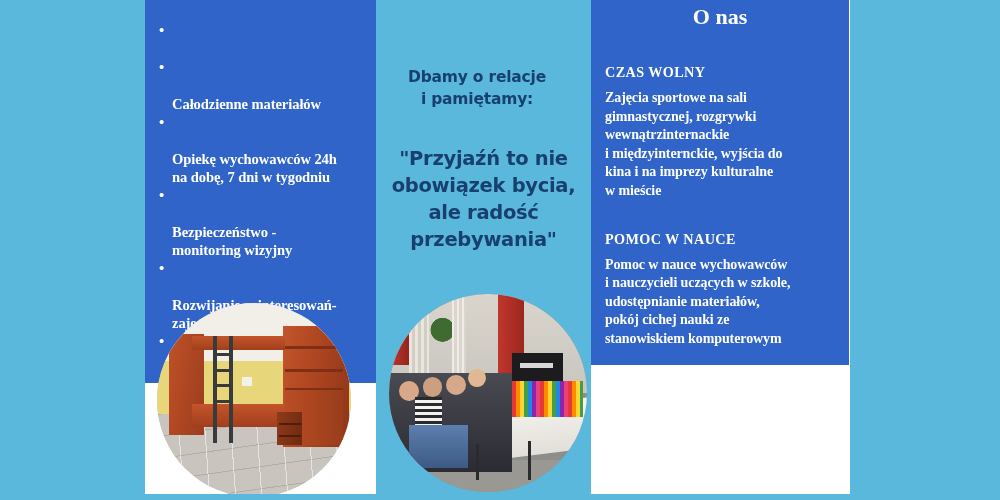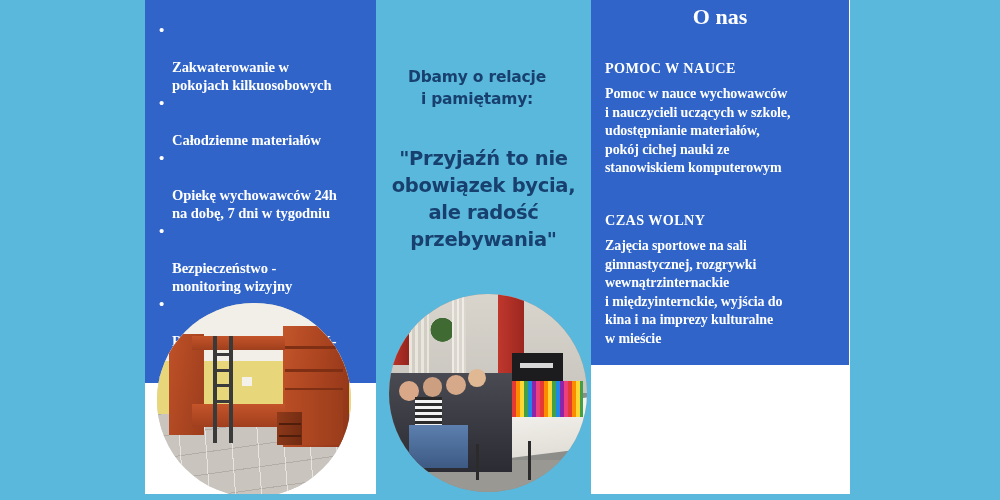--- a/index.html
+++ b/index.html
@@ -250,22 +250,20 @@
 <body>
 
 <div id="poster">
 
   <div class="white-panel"></div>
 
   <div class="col-offer">
     <ul class="offer-list">
       <li>
         <span class="bullet">•</span>
-        <span>Zakwaterowanie w
-pokojach kilkuosobowych</span>
       </li>
       <li>
         <span class="bullet">•</span>
         <span>Całodzienne materiałów</span>
       </li>
       <li>
         <span class="bullet">•</span>
         <span>Opiekę wychowawców 24h
 na dobę, 7 dni w tygodniu</span>
       </li>
@@ -343,38 +341,38 @@
     <div class="st-h4"></div>
     <div class="st-stripes"></div>
     <div class="st-jeans"></div>
     <div class="st-legs"></div>
     <div class="st-legs2"></div>
   </div>
 
   <div class="col-about">
     <div class="col-about-title">O nas</div>
 
-    <div class="about-section s2">
-      <div class="about-heading">POMOC W NAUCE</div>
-      <div class="about-body">Pomoc w nauce wychowawców
-i nauczycieli uczących w szkole,
- udostępnianie materiałów,
-pokój cichej nauki ze
-stanowiskiem komputerowym</div>
-    </div>
-
     <div class="about-section s1">
       <div class="about-heading">CZAS WOLNY</div>
       <div class="about-body">Zajęcia sportowe na sali
 gimnastycznej, rozgrywki
 wewnątrzinternackie
 i międzyinternckie, wyjścia do
 kina i na imprezy kulturalne
  w mieście</div>
     </div>
 
+    <div class="about-section s2">
+      <div class="about-heading">POMOC W NAUCE</div>
+      <div class="about-body">Pomoc w nauce wychowawców
+i nauczycieli uczących w szkole,
+ udostępnianie materiałów,
+pokój cichej nauki ze
+stanowiskiem komputerowym</div>
+    </div>
+
 
     <div class="about-notch"></div>
   </div>
 
   <div class="bottom-strip"></div>
 
 </div>
 
 </body></html>

